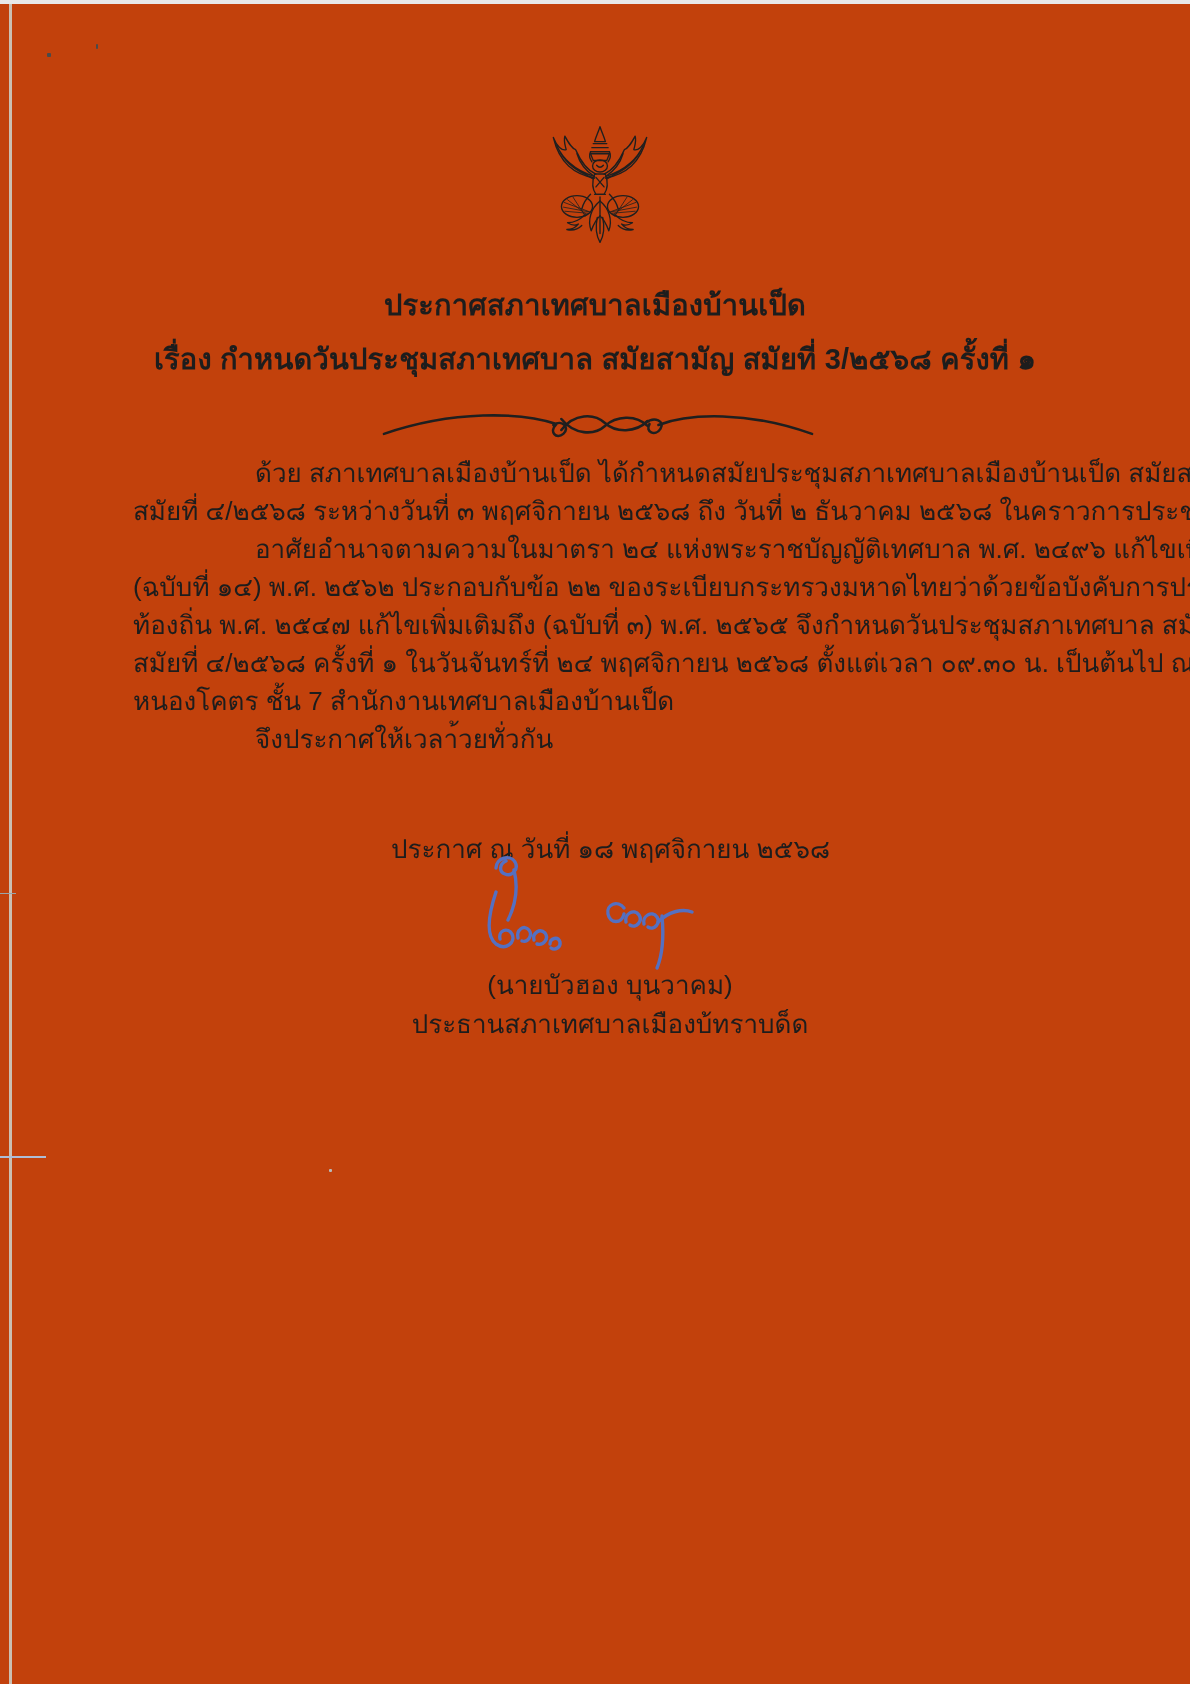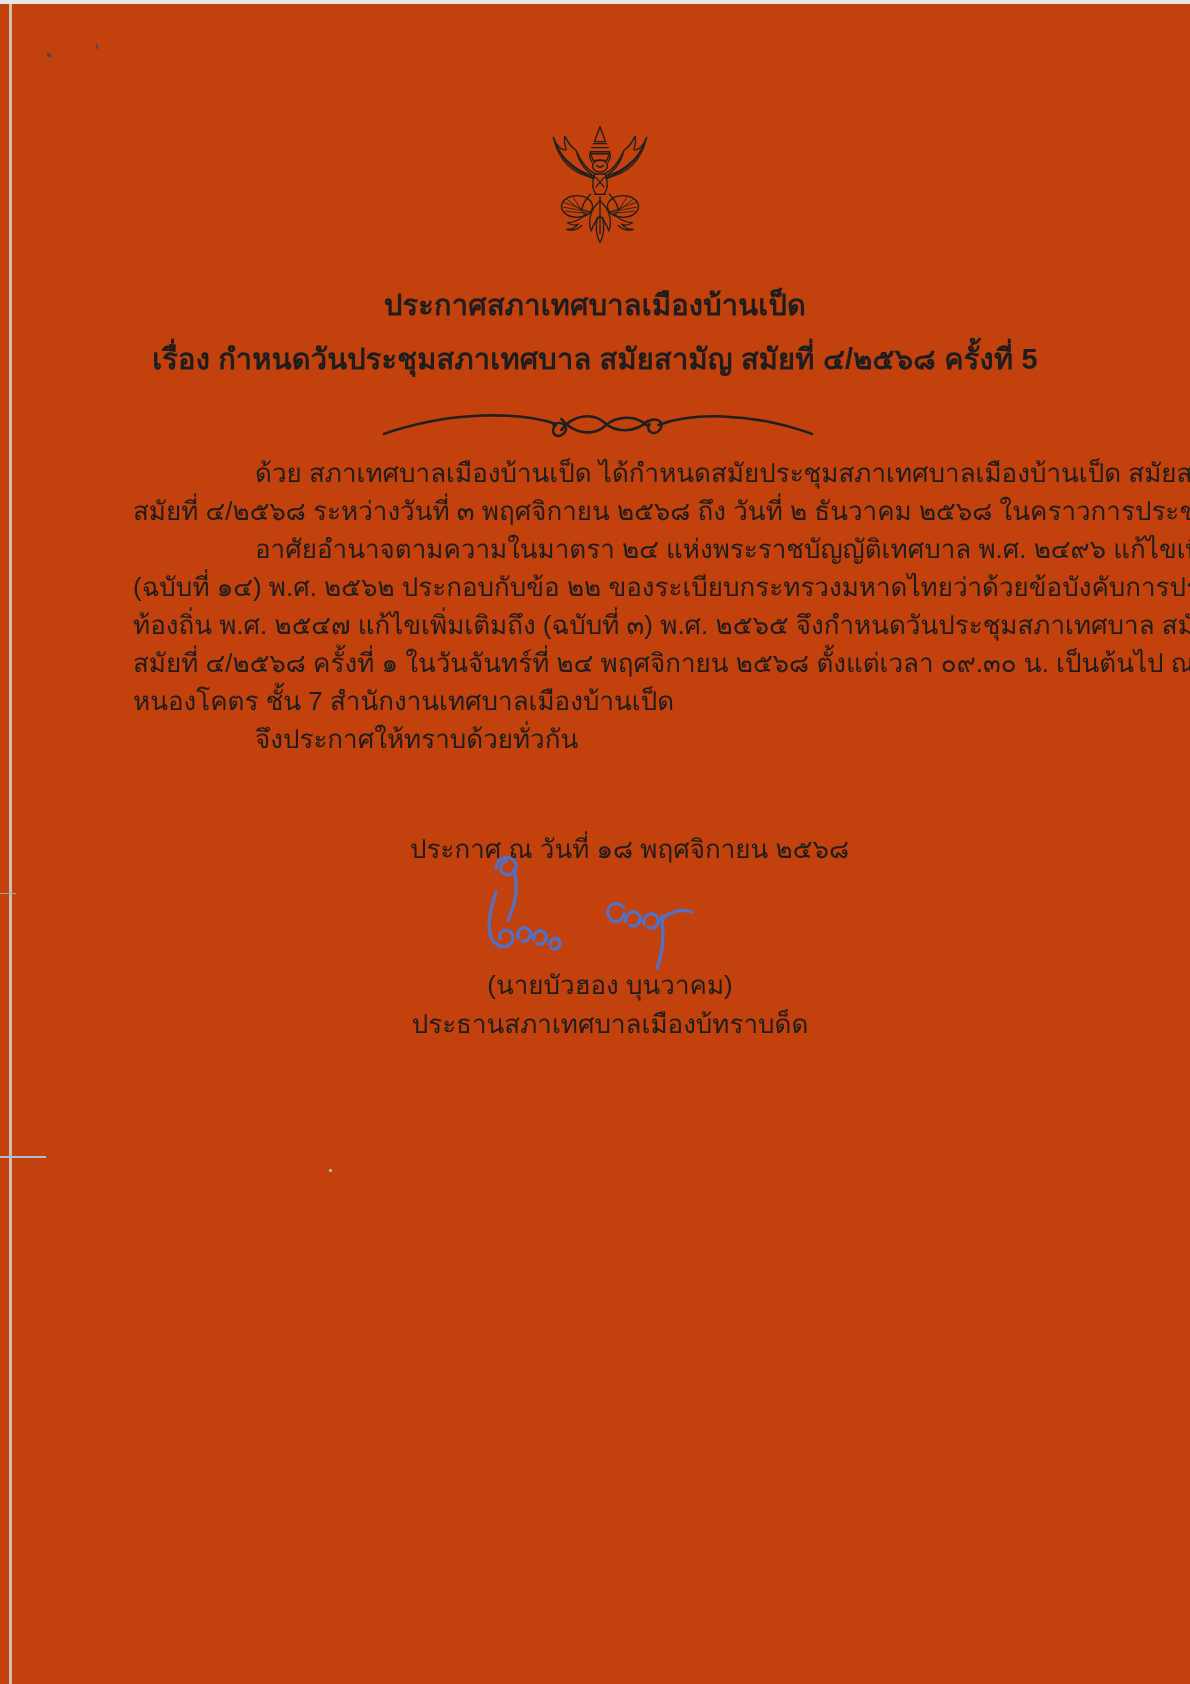--- a/index.html
+++ b/index.html
@@ -31,21 +31,21 @@
   .divider svg{width:100%;height:100%;}
 
   .body-block{
     position:absolute;left:133px;top:450px;width:932px;
     font-size:26px;line-height:38px;
   }
   .tline{white-space:nowrap;}
   .tline.indent{text-indent:122px;}
 
   .date-line{
-    position:absolute;left:410px;top:826px;
+    position:absolute;left:391px;top:826px;
     font-size:26px;line-height:38px;white-space:nowrap;text-align:right;
   }
 
   .signature{position:absolute;left:466px;top:842px;width:280px;height:128px;}
   .signature svg{width:100%;height:100%;}
 
   .signer-block{
     position:absolute;left:330px;top:962px;width:560px;text-align:center;
     font-size:26px;line-height:39px;
   }
@@ -96,42 +96,42 @@
       <path d="M100,114 C113,125 119,141 113,158 C109,147 105,140 100,136"></path>
       <path d="M96,138 C93,152 95,166 100,175 C105,166 107,152 104,138"></path>
 
       <path d="M78,134 C70,142 62,146 52,146 C58,150 64,150 68,148 C63,154 57,156 51,156 C60,158 68,155 73,150"></path>
       <path d="M122,134 C130,142 138,146 148,146 C142,150 136,150 132,148 C137,154 143,156 149,156 C140,158 132,155 127,150"></path>
     </svg>
   </div>
 
   <div class="title-block">
     <div class="title-line">ประกาศสภาเทศบาลเมืองบ้านเป็ด</div>
-    <div class="title-line">เรื่อง  กำหนดวันประชุมสภาเทศบาล สมัยสามัญ สมัยที่ ๔/๒๕๖๘ ครั้งที่ 5</div>
+    <div class="title-line">เรื่อง  กำหนดวันประชุมสภาเทศบาล สมัยสามัญ สมัยที่ 3/๒๕๖๘ ครั้งที่ ๑</div>
   </div>
 
   <div class="divider">
     <svg viewBox="0 0 440 46" fill="none" stroke="#1f1f1f" stroke-width="2.6" stroke-linecap="round" stroke-linejoin="round">
       <path d="M4,36 C74,12 142,14 178,26 C170,34 178,42 185,36 C192,30 184,21 175,27"></path>
       <path d="M183,32 C196,15 216,15 227,25 C238,35 258,35 270,23"></path>
       <path d="M183,21 C196,37 216,38 227,28 C238,18 258,16 270,28"></path>
       <path d="M268,25 C277,18 288,23 283,31 C278,39 267,34 272,26"></path>
       <path d="M281,27 C312,15 372,13 436,36"></path>
     </svg>
   </div>
 
   <div class="body-block">
     <div class="tline indent">ด้วย สภาเทศบาลเมืองบ้านเป็ด ได้กำหนดสมัยประชุมสภาเทศบาลเมืองบ้านเป็ด สมัยสามัญ</div>
     <div class="tline">สมัยที่ ๔/๒๕๖๘ ระหว่างวันที่ ๓ พฤศจิกายน ๒๕๖๘ ถึง วันที่ ๒ ธันวาคม ๒๕๖๘ ในคราวการประชุม</div>
     <div class="tline indent">อาศัยอำนาจตามความในมาตรา ๒๔ แห่งพระราชบัญญัติเทศบาล พ.ศ. ๒๔๙๖ แก้ไขเพิ่มเติมถึง</div>
     <div class="tline">(ฉบับที่ ๑๔) พ.ศ. ๒๕๖๒ ประกอบกับข้อ ๒๒ ของระเบียบกระทรวงมหาดไทยว่าด้วยข้อบังคับการประชุมสภา</div>
     <div class="tline">ท้องถิ่น พ.ศ. ๒๕๔๗ แก้ไขเพิ่มเติมถึง (ฉบับที่ ๓) พ.ศ. ๒๕๖๕ จึงกำหนดวันประชุมสภาเทศบาล สมัยสามัญ</div>
     <div class="tline">สมัยที่ ๔/๒๕๖๘ ครั้งที่ ๑ ในวันจันทร์ที่ ๒๔ พฤศจิกายน ๒๕๖๘ ตั้งแต่เวลา ๐๙.๓๐ น. เป็นต้นไป ณ ห้องประชุม</div>
     <div class="tline">หนองโคตร ชั้น 7 สำนักงานเทศบาลเมืองบ้านเป็ด</div>
-    <div class="tline indent">จึงประกาศให้ทราบด้วยทั่วกัน</div>
+    <div class="tline indent">จึงประกาศให้เวลา้วยทั่วกัน</div>
   </div>
 
   <div class="date-line">ประกาศ ณ วันที่ ๑๘ พฤศจิกายน ๒๕๖๘</div>
 
   <div class="signature">
     <svg viewBox="0 0 280 128" fill="none" stroke="#5470c2" stroke-width="3.4" stroke-linecap="round" stroke-linejoin="round">
 
       <path d="M30,22 C30,12 44,8 49,16 C53,23 46,31 39,28 C33,26 33,18 40,15"></path>
       <path d="M48,24 C52,40 50,58 42,74"></path>
 

